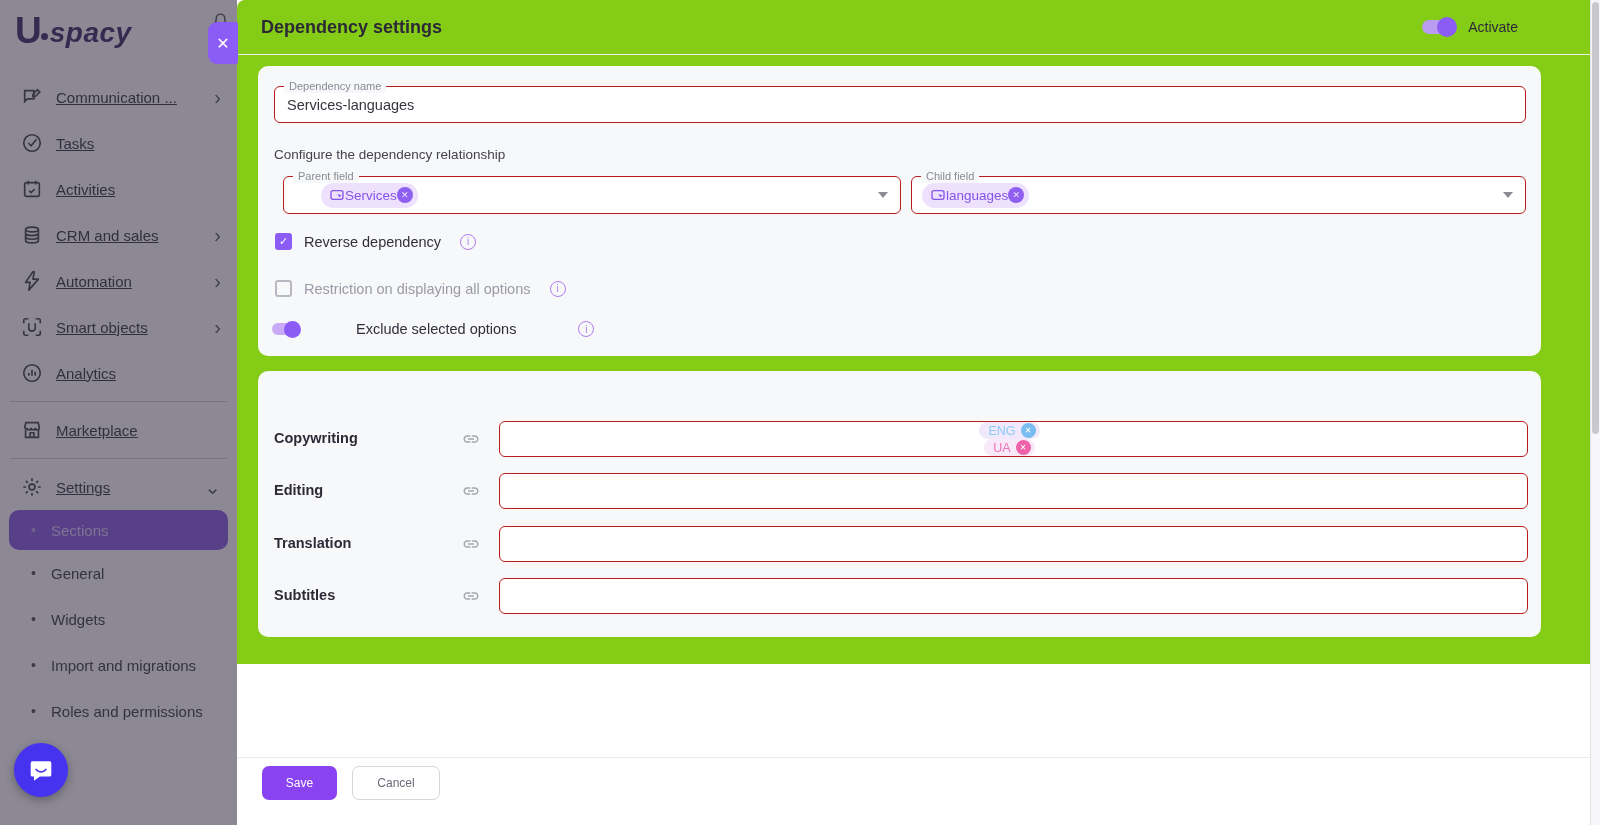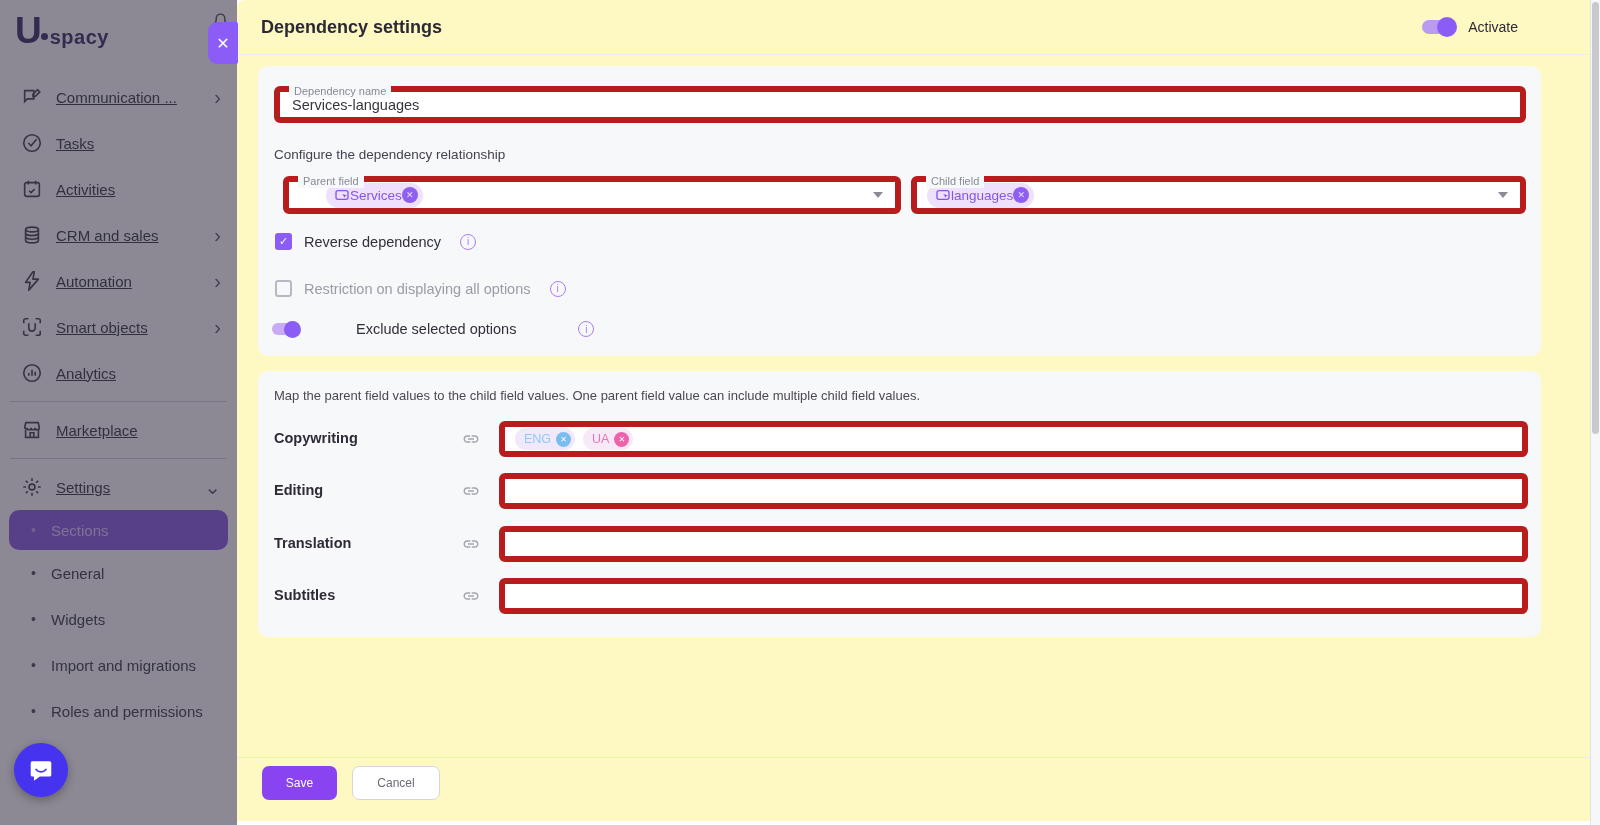--- a/index.html
+++ b/index.html
@@ -4,51 +4,51 @@
 <style>
   * { margin:0; padding:0; box-sizing:border-box; }
   html,body { width:1600px; height:825px; overflow:hidden; font-family:"Liberation Sans", sans-serif; background:#fff; }
 
   
   .sidebar { position:absolute; left:0; top:0; width:237px; height:825px; background:#f2f1f7; }
   .sidebar-overlay { position:absolute; left:0; top:0; width:237px; height:825px; background:rgba(38,33,50,0.5); z-index:5; pointer-events:none; }
   .brand { position:absolute; left:15px; top:14px; display:flex; align-items:flex-end; color:#44346f; }
   .brand-u { font-size:37px; font-weight:bold; line-height:0.9; letter-spacing:-2px; }
   .brand-dot { width:7px; height:7px; border-radius:50%; background:#44346f; margin:0 2px 7px 1px; }
-  .brand-rest { font-size:20px; font-weight:bold; line-height:1; letter-spacing:0.5px; }
+  .brand-rest { font-size:28px; font-weight:bold; line-height:1; letter-spacing:0.5px;font-style:italic; }
   .nav { position:absolute; left:0; top:74px; width:237px; }
   .nav-item { display:flex; align-items:center; height:46px; padding:0 16px 0 21px; cursor:pointer; }
   .nav-item svg { flex:0 0 22px; }
   .nav-label { margin-left:13px; font-size:15px; color:#3f3d4a; flex:1; white-space:nowrap; overflow:hidden;text-decoration:underline; }
   .nav-chev { font-size:20px; color:#5e5c69; line-height:1; }
   .nav-div { border-top:1px solid #c9c8d2; margin:5px 10px; }
   .sub-item { display:flex; align-items:center; height:46px; padding-left:31px; cursor:pointer; }
   .sub-item .bullet { width:15px; font-size:14px; color:#55525f; }
   .sub-label { font-size:15px; color:#454350; margin-left:5px; }
   .sub-item.selected { background:#8a5fe0; border-radius:10px; margin:0 9px; height:40px; padding-left:22px; }
   .sub-item.selected .sub-label { color:#d2c4f3; }
   .sub-item.selected .bullet { color:#b6a3e6; }
   .bell { position:absolute; left:212px; top:12px; z-index:1; }
   .chat-btn { position:absolute; left:14px; top:743px; width:54px; height:54px; border-radius:50%; background:#4533f0; z-index:6; display:flex; align-items:center; justify-content:center; box-shadow:0 3px 10px rgba(0,0,0,0.3); cursor:pointer; }
 
   
-  .panel { position:absolute; left:237px; top:0; width:1363px; height:821px; background:#fef9c3; z-index:8; border-top-left-radius:8px; }
+  .panel { position:absolute; left:237px; top:0; width:1363px; height:664px; background:#84cc16; z-index:8; border-top-left-radius:8px; }
   .close-btn { position:absolute; left:208px; top:22px; width:30px; height:42px; background:#8b5cf6; border-radius:9px 2px 2px 9px; z-index:9; display:flex; align-items:center; justify-content:center; color:#fff; font-size:16px; cursor:pointer; }
   .panel-header { position:absolute; left:0; top:0; width:100%; height:55px; border-bottom:1px solid #ececf1; display:flex; align-items:center; padding:0 24px; }
   .panel-title { font-size:18px; font-weight:600; color:#2c2836; }
   .activate-wrap { margin-left:auto; margin-right:58px; display:flex; align-items:center; gap:14px; }
   .switch-lg { width:32px; height:14px; border-radius:7px; background:#b99bf2; position:relative; cursor:pointer; }
   .switch-lg .knob { position:absolute; right:-3px; top:-3px; width:20px; height:20px; border-radius:50%; background:#8b5cf6; }
   .activate-label { font-size:14px; color:#2e2a38; }
 
   .section { position:absolute; left:21px; width:1283px; background:#f7f8fa; border-radius:10px; }
   .section1 { top:66px; height:290px; }
   .section2 { top:371px; height:266px; }
 
-  .outlined { position:absolute; background:#fff; border:6px solid #b91c1c; border-radius:6px; }
+  .outlined { position:absolute; background:#fff; border:1px solid #b91c1c; border-radius:6px; }
   .float-label { position:absolute; top:-8px; left:9px; font-size:11px; color:#8a8a94; background:#f7f8fa; padding:0 5px; line-height:14px; }
   .name-input-wrap { left:16px; top:20px; width:1252px; height:37px; }
   .name-input { width:100%; height:100%; border:none; outline:none; background:transparent; padding:0 12px; font-size:14.5px; color:#39353f; font-family:"Liberation Sans", sans-serif; }
 
   .cfg-heading { position:absolute; left:16px; top:81px; font-size:13.5px; color:#454250; }
 
   .select-box { top:110px; height:38px; cursor:pointer; }
   .select-parent { left:25px; width:618px;padding-left:27px; }
   .select-child { left:653px; width:615px; }
   .select-inner { display:flex; align-items:center; height:100%; padding:0 12px 0 10px; }
@@ -66,21 +66,21 @@
   .opt-label { margin-left:12px; font-size:14.5px; color:#322f3b; }
   .opt-label.muted { color:#9b9aa6; }
   .info-icon { margin-left:19px; width:16px; height:16px; border:1.3px solid #ad7df2; border-radius:50%; color:#ad7df2; font-size:10px; display:flex; align-items:center; justify-content:center; font-style:normal; cursor:pointer; }
   .switch-sm { width:26px; height:12px; border-radius:6px; background:#c9abf5; position:relative; cursor:pointer; margin:3px 3px 3px 0; }
   .switch-sm .knob { position:absolute; right:-3px; top:-2.5px; width:17px; height:17px; border-radius:50%; background:#8b5cf6; }
 
   .map-desc { position:absolute; left:16px; top:17px; font-size:13px; color:#4b4854; }
   .map-row-label { position:absolute; left:16px; width:180px; font-size:14.5px; font-weight:600; color:#2e2b37; }
   .map-link { position:absolute; left:204px; }
   .map-input { left:241px; width:1029px; height:36px; display:flex; align-items:center; padding:0 10px; cursor:text; }
-  .r1 { top:50px; } .r2 { top:102px; } .r3 { top:155px; } .r4 { top:207px; }
+  .r1 { top:50px;flex-direction:column; } .r2 { top:102px; } .r3 { top:155px; } .r4 { top:207px; }
   .lbl1 { top:59px; } .lbl2 { top:111px; } .lbl3 { top:164px; } .lbl4 { top:216px; }
   .lk1 { top:59px; } .lk2 { top:111px; } .lk3 { top:164px; } .lk4 { top:216px; }
   .vchip { display:inline-flex; align-items:center; height:22px; border-radius:11px; font-size:12.5px; padding:0 4px 0 9px; gap:5px; margin-right:8px; }
   .vchip .x-circle { width:15px; height:15px; border-radius:50%; color:#fff; font-size:8px; display:flex; align-items:center; justify-content:center; cursor:pointer; }
   .vchip-blue { background:#f0e9fb; color:#8ecbf4; }
   .vchip-blue .x-circle { background:#79bdf0; }
   .vchip-pink { background:#f7e9f8; color:#f172ba; }
   .vchip-pink .x-circle { background:#ee62ab; }
 
   .footer-div { position:absolute; left:0; top:757px; width:100%; border-top:1px solid #e9e9ee; }
@@ -279,21 +279,20 @@
     <div class="opt-row opt3">
       <div class="switch-sm">
           <div class="knob"></div>
         </div>
       <span class="opt-label">Exclude selected options</span>
       <span class="info-icon">i</span>
     </div>
   </div>
 
   <div class="section section2">
-    <div class="map-desc">Map the parent field values to the child field values. One parent field value can include multiple child field values.</div>
 
     <div class="map-row-label lbl1">Copywriting</div>
     <span class="map-link lk1">
       <svg width="18" height="18" viewBox="0 0 24 24" fill="#a6a5af">
           <path d="M3.9 12c0-1.71 1.39-3.1 3.1-3.1h4V7H7c-2.76 0-5 2.24-5 5s2.24 5 5 5h4v-1.9H7c-1.71 0-3.1-1.39-3.1-3.1zM8 13h8v-2H8v2zm9-6h-4v1.9h4c1.71 0 3.1 1.39 3.1 3.1s-1.39 3.1-3.1 3.1h-4V17h4c2.76 0 5-2.24 5-5s-2.24-5-5-5z"></path>
         </svg>
     </span>
     <div class="outlined map-input r1">
       <span class="vchip vchip-blue">
         <span>ENG</span>

